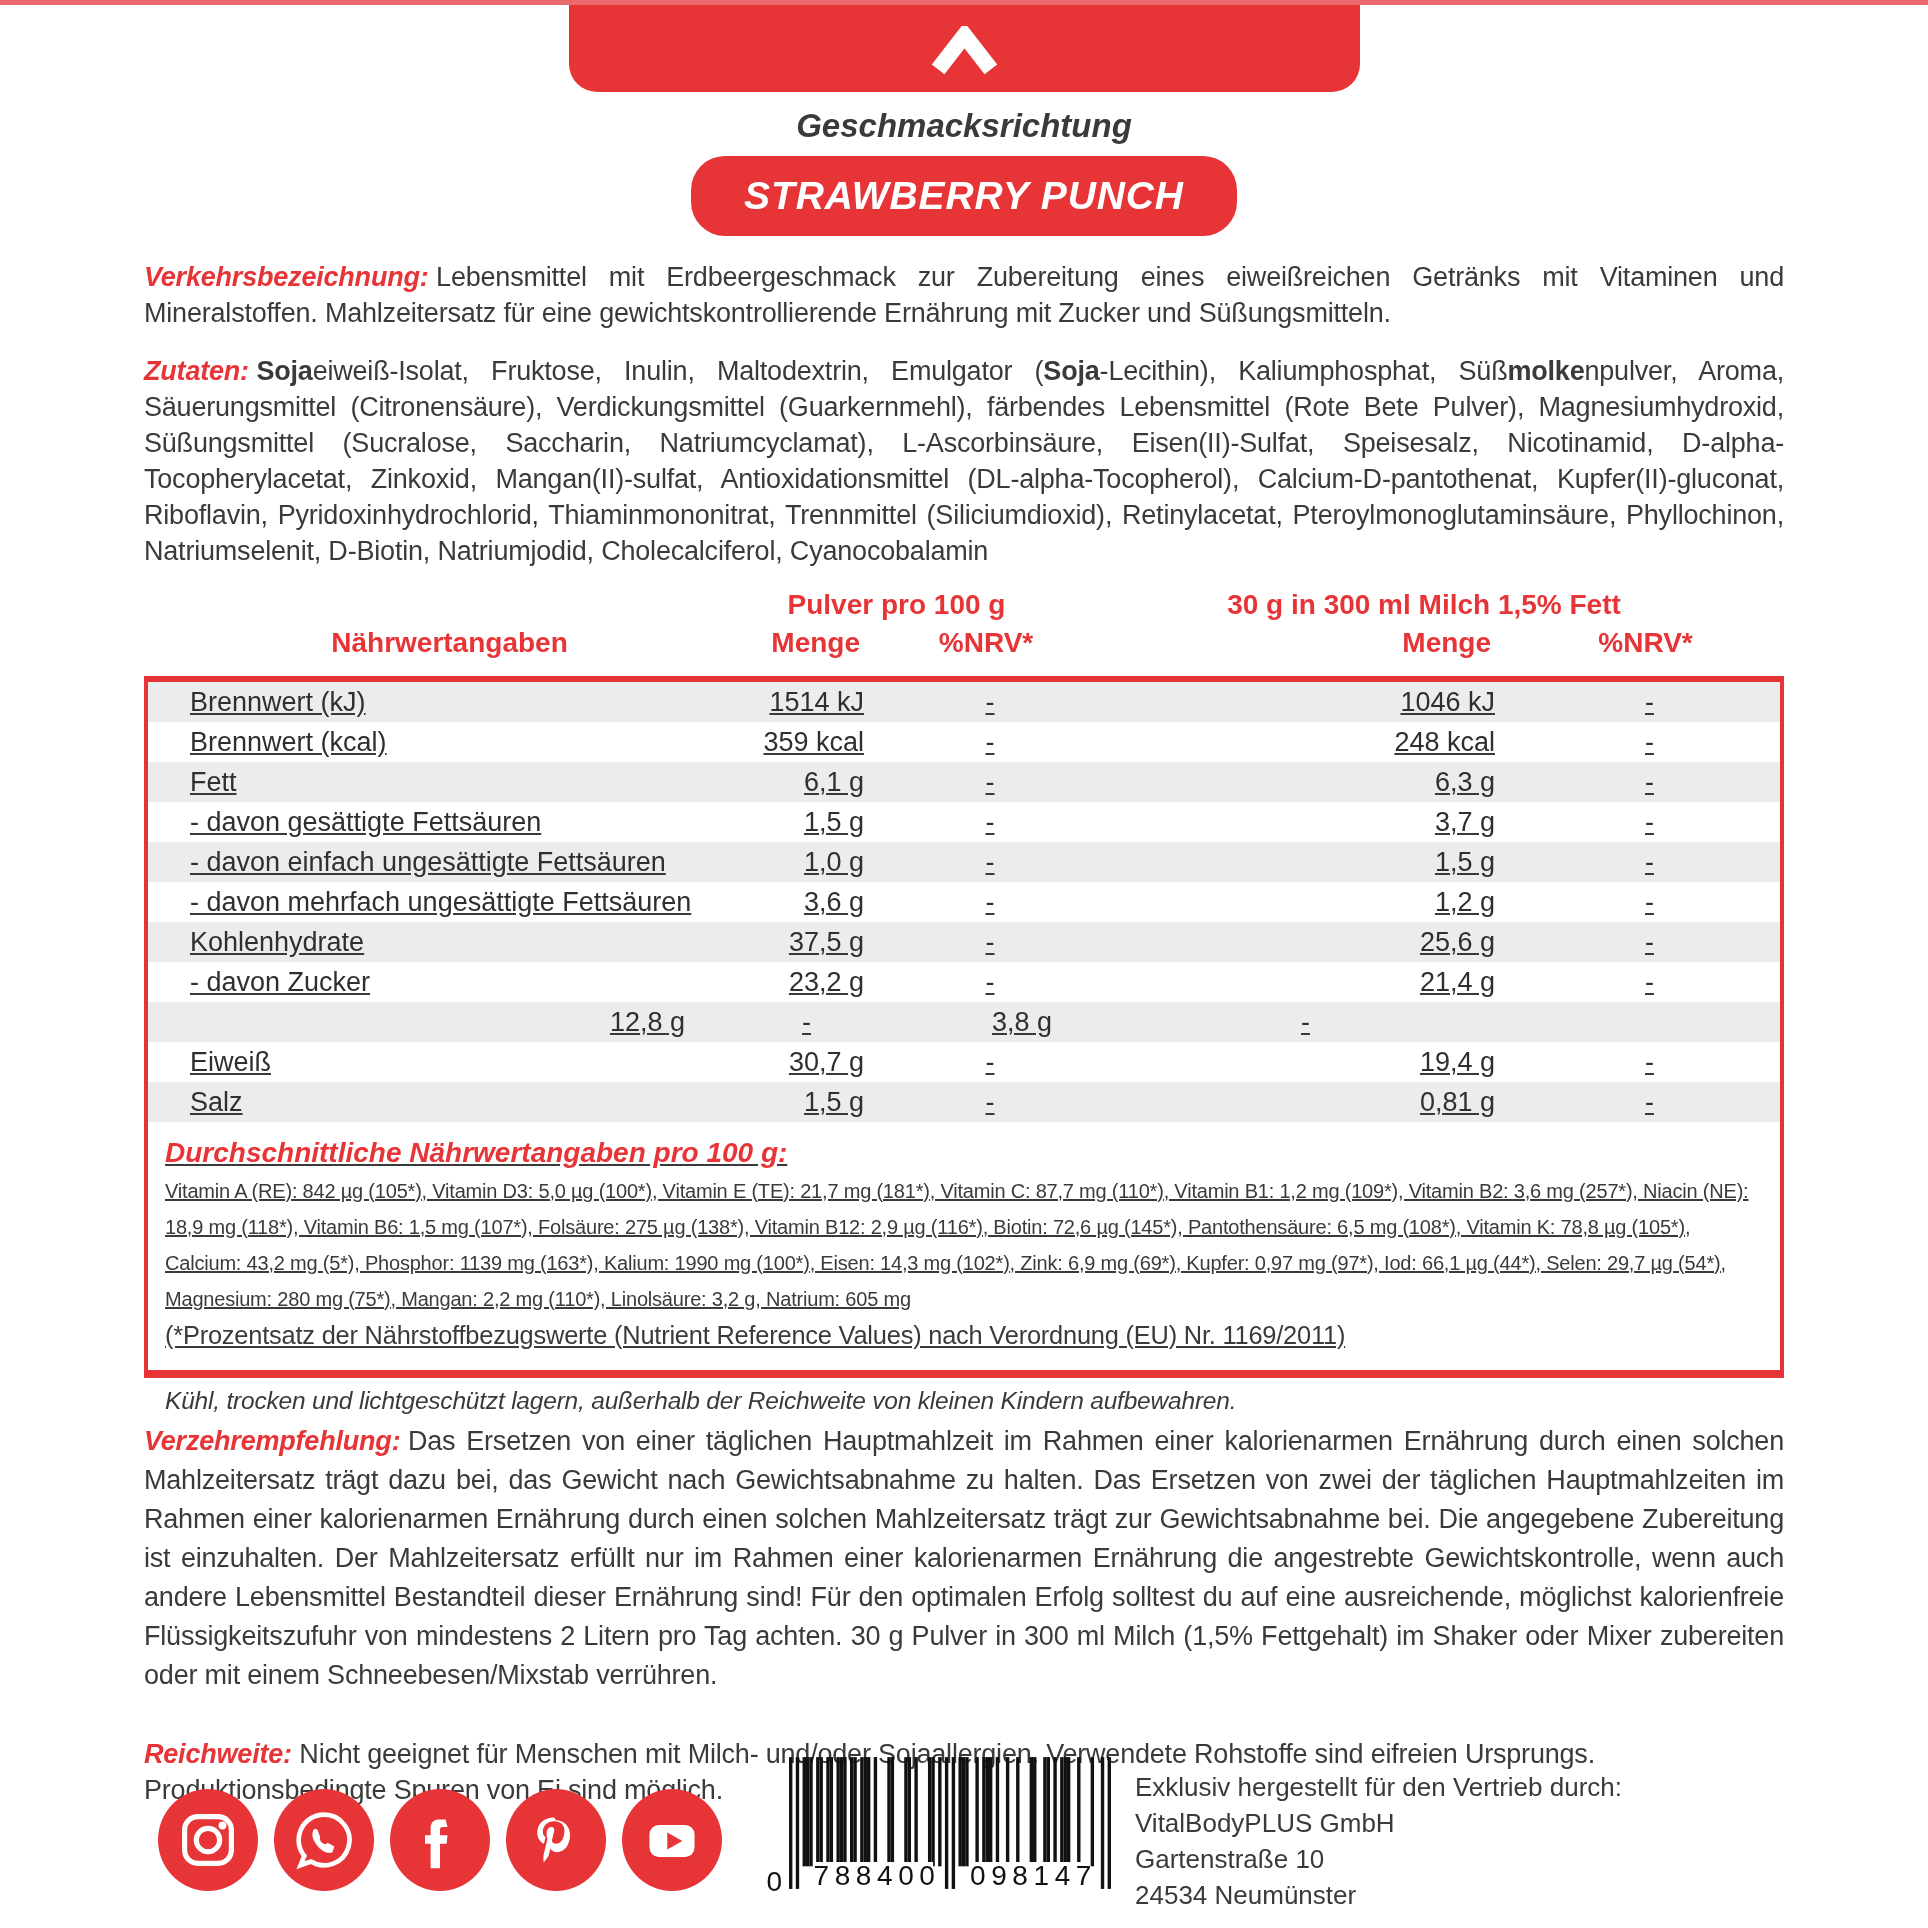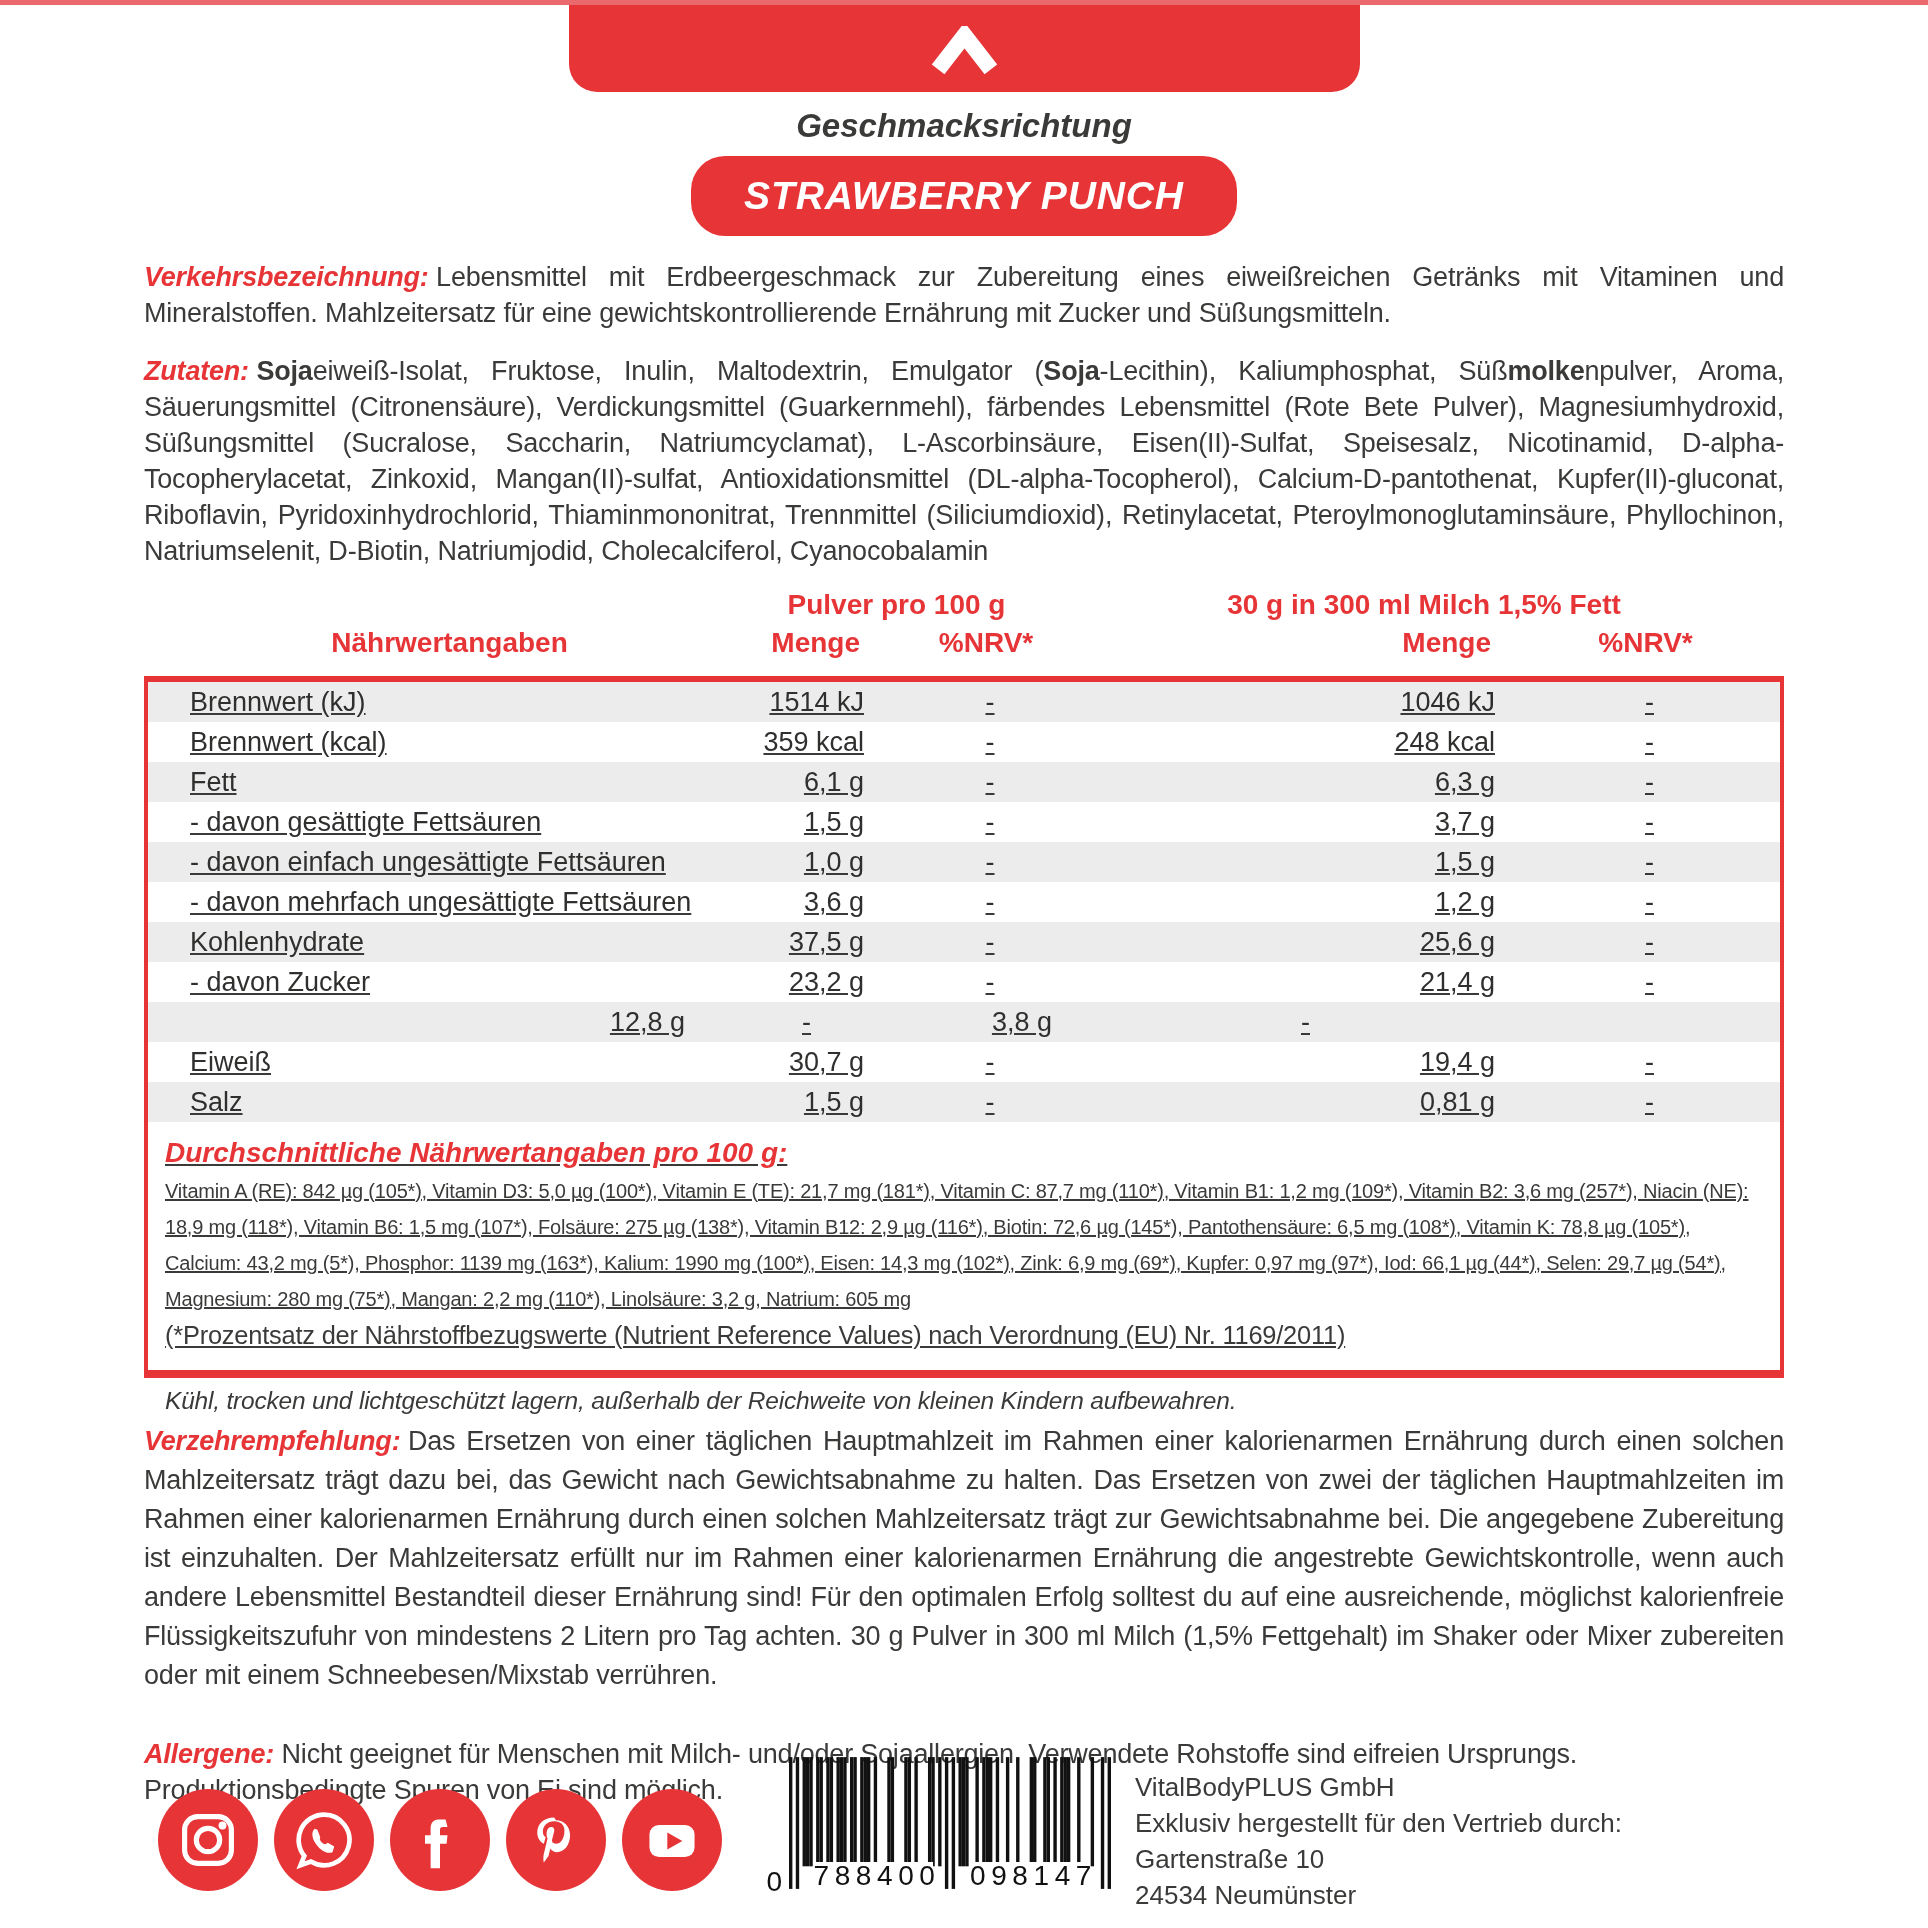--- a/index.html
+++ b/index.html
@@ -198,21 +198,21 @@
       </div>
     </div>
 
   </div>
 
   <p class="storage">Kühl, trocken und lichtgeschützt lagern, außerhalb der Reichweite von kleinen Kindern aufbewahren.</p>
 
   <div class="content">
     <p class="para vz"><span class="plabel">Verzehrempfehlung:</span><span>Das Ersetzen von einer täglichen Hauptmahlzeit im Rahmen einer kalorienarmen Ernährung durch einen solchen Mahlzeitersatz trägt dazu bei, das Gewicht nach Gewichtsabnahme zu halten. Das Ersetzen von zwei der täglichen Hauptmahlzeiten im Rahmen einer kalorienarmen Ernährung durch einen solchen Mahlzeitersatz trägt zur Gewichtsabnahme bei. Die angegebene Zubereitung ist einzuhalten. Der Mahlzeitersatz erfüllt nur im Rahmen einer kalorienarmen Ernährung die angestrebte Gewichtskontrolle, wenn auch andere Lebensmittel Bestandteil dieser Ernährung sind! Für den optimalen Erfolg solltest du auf eine ausreichende, möglichst kalorienfreie Flüssigkeitszufuhr von mindestens 2 Litern pro Tag achten. 30 g Pulver in 300 ml Milch (1,5% Fettgehalt) im Shaker oder Mixer zubereiten oder mit einem Schneebesen/Mixstab verrühren.</span></p>
 
-    <p class="para al"><span class="plabel">Allergene:</span><span>Nicht geeignet für Menschen mit Milch- und/oder Sojaallergien. Verwendete Rohstoffe sind eifreien Ursprungs. Produktionsbedingte Spuren von Ei sind möglich.</span></p>
+    <p class="para al"><span class="plabel">Reichweite:</span><span>Nicht geeignet für Menschen mit Milch- und/oder Sojaallergien. Verwendete Rohstoffe sind eifreien Ursprungs. Produktionsbedingte Spuren von Ei sind möglich.</span></p>
   </div>
 
   <div class="footer">
     <div class="socials">
       <div class="soc">
         <svg width="58" height="58" viewBox="0 0 62 62">
           <rect x="6" y="6" width="50" height="50" rx="14" fill="none" stroke="#fff" stroke-width="5.5"></rect>
           <circle cx="31" cy="31" r="12.5" fill="none" stroke="#fff" stroke-width="5.5"></circle>
           <circle cx="46.5" cy="15.5" r="4.2" fill="#fff"></circle>
         </svg>
@@ -293,20 +293,20 @@
             <rect x="320.4" y="0" width="3.6" height="116"></rect>
             <rect x="331.2" y="0" width="3.6" height="140"></rect>
             <rect x="338.4" y="0" width="3.6" height="140"></rect>
           </svg></div>
       <span class="bc-digit" style="left:-22.6px;top:111px;">0</span>
       <span class="bc-digit" style="left:24.5px;top:105px;width:119px;text-align:center;letter-spacing:5.6px;">788400</span>
       <span class="bc-digit" style="left:181px;top:105px;width:119px;text-align:center;letter-spacing:5.6px;">098147</span>
     </div>
 
     <div class="addr">
+      <div>Exklusiv hergestellt für den Vertrieb durch:</div>
       <div>VitalBodyPLUS GmbH</div>
-      <div>Exklusiv hergestellt für den Vertrieb durch:</div>
       <div>Gartenstraße 10</div>
       <div>24534 Neumünster</div>
     </div>
   </div>
 </div>
 
 
 </body></html>

